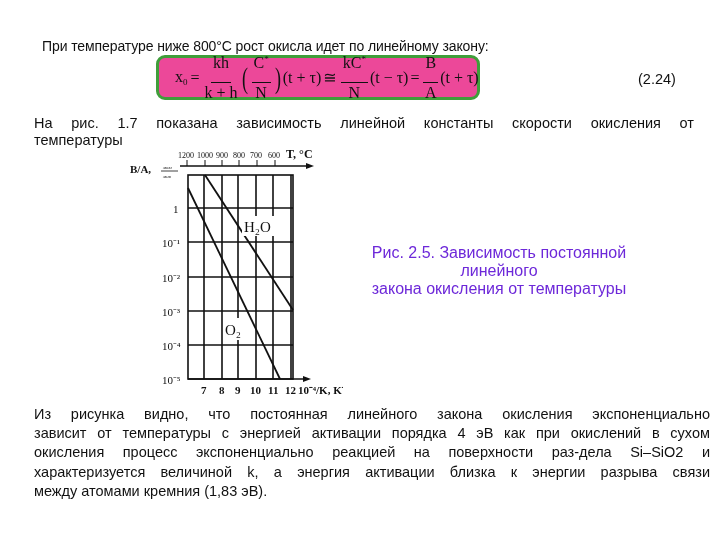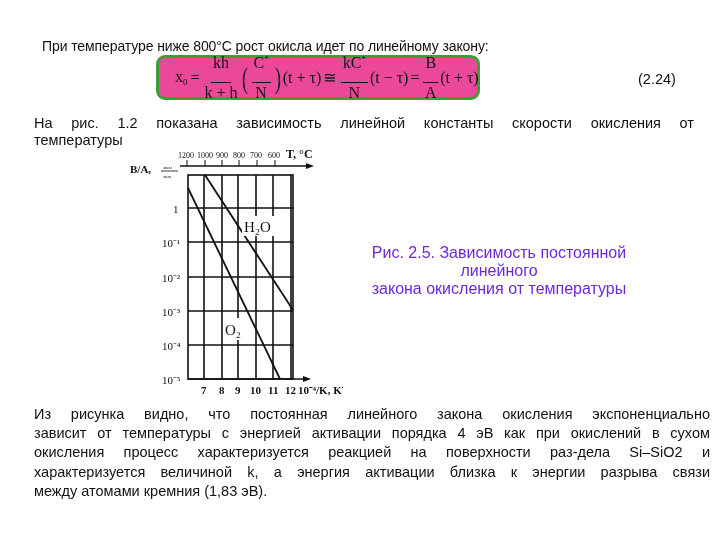--- a/index.html
+++ b/index.html
@@ -59,21 +59,21 @@
   <span style="margin:0 2px">=</span>
   <span class="frac">
     <span class="num">B</span>
     <span class="den">A</span>
   </span>
   <span>(t + τ)</span>
 </div>
 
 <div class="abs eqno">(2.24)</div>
 
-<div class="abs p2">На рис. 1.2 показана зависимость линейной константы скорости окисления от</div>
+<div class="abs p2">На рис. 1.7 показана зависимость линейной константы скорости окисления от</div>
 <div class="abs p2b">температуры</div>
 
 <svg class="abs chart" viewBox="0 0 215 265" width="215" height="265">
 
   <text x="2" y="33" font-size="11" font-weight="bold">B/A,</text>
   <text x="35" y="29" font-size="5" font-style="italic">мкм</text>
   <line x1="33" y1="31" x2="50" y2="31" stroke="#111" stroke-width="0.8"></line>
   <text x="35" y="38" font-size="5" font-style="italic">мин</text>
 
   <line x1="52" y1="26" x2="178" y2="26" stroke="#111" stroke-width="1.3"></line>
@@ -145,16 +145,16 @@
 </svg>
 
 <div class="abs caption">
   <div>Рис. 2.5. Зависимость постоянной линейного</div>
   <div>закона окисления от температуры</div>
 </div>
 
 <div class="abs body3">
   <span class="ln">Из рисунка видно, что постоянная линейного закона окисления экспоненциально</span>
   <span class="ln">зависит от температуры с энергией активации порядка 4 эВ как при окислений в сухом</span>
-  <span class="ln">окисления процесс характеризуется реакцией на поверхности раз-дела Si–SiO2 и</span>
+  <span class="ln">окисления процесс экспоненциально реакцией на поверхности раз-дела Si–SiO2 и</span>
   <span class="ln">характеризуется величиной k, а энергия активации близка к энергии разрыва связи</span>
   <span class="ln last">между атомами кремния (1,83 эВ).</span>
 </div>
 
 </body></html>

